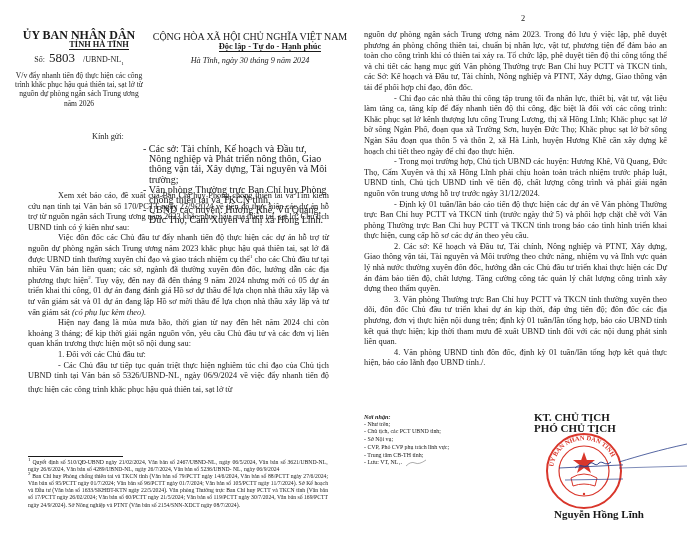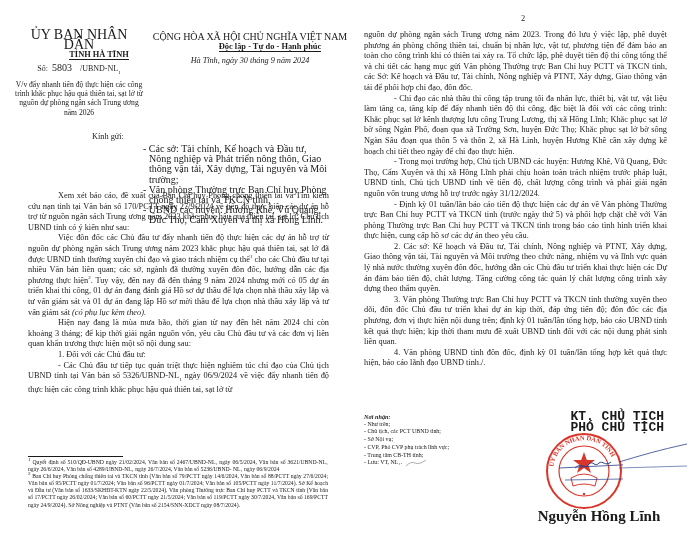--- a/index.html
+++ b/index.html
@@ -5,21 +5,21 @@
   html, body { margin:0; padding:0; background:#ffffff; }
   body { width:697px; height:541px; overflow:hidden; position:relative;
          font-family:"Liberation Serif", serif; color:#1a1a1a; }
   .page { position:absolute; top:0; height:541px; background:#fff; }
   .p1 { left:0; width:348px; }
   .p2 { left:349px; width:348px; }
   .abs { position:absolute; }
   .center { text-align:center; }
   .ital { font-style:italic; }
   .hdr-left { left:14px; top:30px; width:130px; font-size:8.6px; line-height:10.4px; }
-  .hdr-left .agency { font-weight:normal; font-size:14px; line-height:10px; }
+  .hdr-left .agency { font-weight:bold; font-size:12px; line-height:10px; }
   .hdr-left .agency2 { font-weight:bold; font-size:8.4px; line-height:10px; }
   .ul { display:inline-block; border-bottom:0.8px solid #1a1a1a; line-height:9px;margin-left:40px; }
   .hdr-left .num { margin-top:3px; font-size:8px; }
   .hdr-left .subj { margin-top:2px; font-size:7.6px; line-height:9.2px; }
   .hdr-right { left:150px; top:32px; width:200px; font-size:8.6px; line-height:10.4px; }
   .hdr-right .nation { font-weight:normal; font-size:10px; letter-spacing:-0.1px; }
   .hdr-right .motto { font-weight:bold; font-size:8.4px; }
   .hdr-right .date { font-style:italic; font-size:8.2px; margin-top:3px; }
   .kinhgui { left:92px; top:132px; font-size:8.3px; }
   .recips { left:143px; top:144px; width:185px; font-size:10px; line-height:10.2px; }
@@ -29,35 +29,35 @@
   sup { font-size:5px; line-height:0; vertical-align:super; }
   .fnline { left:28px; top:456px; width:95px; border-top:0.8px solid #1a1a1a; }
   .fn { left:28px; top:459px; width:300px; font-size:5.7px; line-height:7.1px; text-align:justify; }
   .fn p { margin:0; }
   .pgnum { left:0; width:348px; top:14px; font-size:8.4px; text-align:center; }
   .body2 { left:15px; top:30px; width:303px; font-size:8.3px; line-height:10.6px; text-align:justify; }
   .body2 p { margin:0; text-indent:30px; }
   .body2 p.cont { text-indent:0; }
   .noinhan { left:15px; top:413px; width:150px; font-size:5.9px; line-height:7.7px; }
   .noinhan .lbl { font-weight:bold; font-style:italic; font-size:6.2px; }
-  .sign { left:185px; top:412px; width:130px; text-align:right; font-weight:bold; font-size:13px; line-height:10.5px;font-family:Liberation Mono, monospace; }
+  .sign { left:185px; top:412px; width:130px; text-align:left; font-weight:bold; font-size:11px; line-height:10.5px; }
   .stamp { left:196px; top:432px; width:78px; height:78px; }
-  .signame { left:170px; top:508px; width:160px; text-align:center; font-weight:bold; font-size:15px; }
+  .signame { left:170px; top:508px; width:160px; text-align:center; font-weight:bold; font-size:11px; }
 </style>
 </head>
 <body>
 
 <div class="page p1">
 
   <div class="abs hdr-left center">
     <div class="agency">ỦY BAN NHÂN DÂN</div>
     <div class="agency2"><span class="ul">TỈNH HÀ TĨNH</span></div>
     <div class="num">
       <span>Số:</span>
-      <span style="font-size:10px;margin-left:2px;">5803</span>
+      <span style="font-size:13px;margin-left:2px;">5803</span>
       <span style="margin-left:6px;">/UBND-NL</span><sub style="font-size:5px;">1</sub>
     </div>
     <div class="subj">V/v đẩy nhanh tiến độ thực hiện các công trình khắc phục hậu quả thiên tai, sạt lở từ nguồn dự phòng ngân sách Trung ương năm 2026</div>
   </div>
 
   <div class="abs hdr-right center">
     <div class="nation">CỘNG HÒA XÃ HỘI CHỦ NGHĨA VIỆT NAM</div>
     <div class="motto"><span class="ul">Độc lập - Tự do - Hạnh phúc</span></div>
     <div class="date">Hà Tĩnh, ngày  30 tháng 9 năm 2024</div>
   </div>

